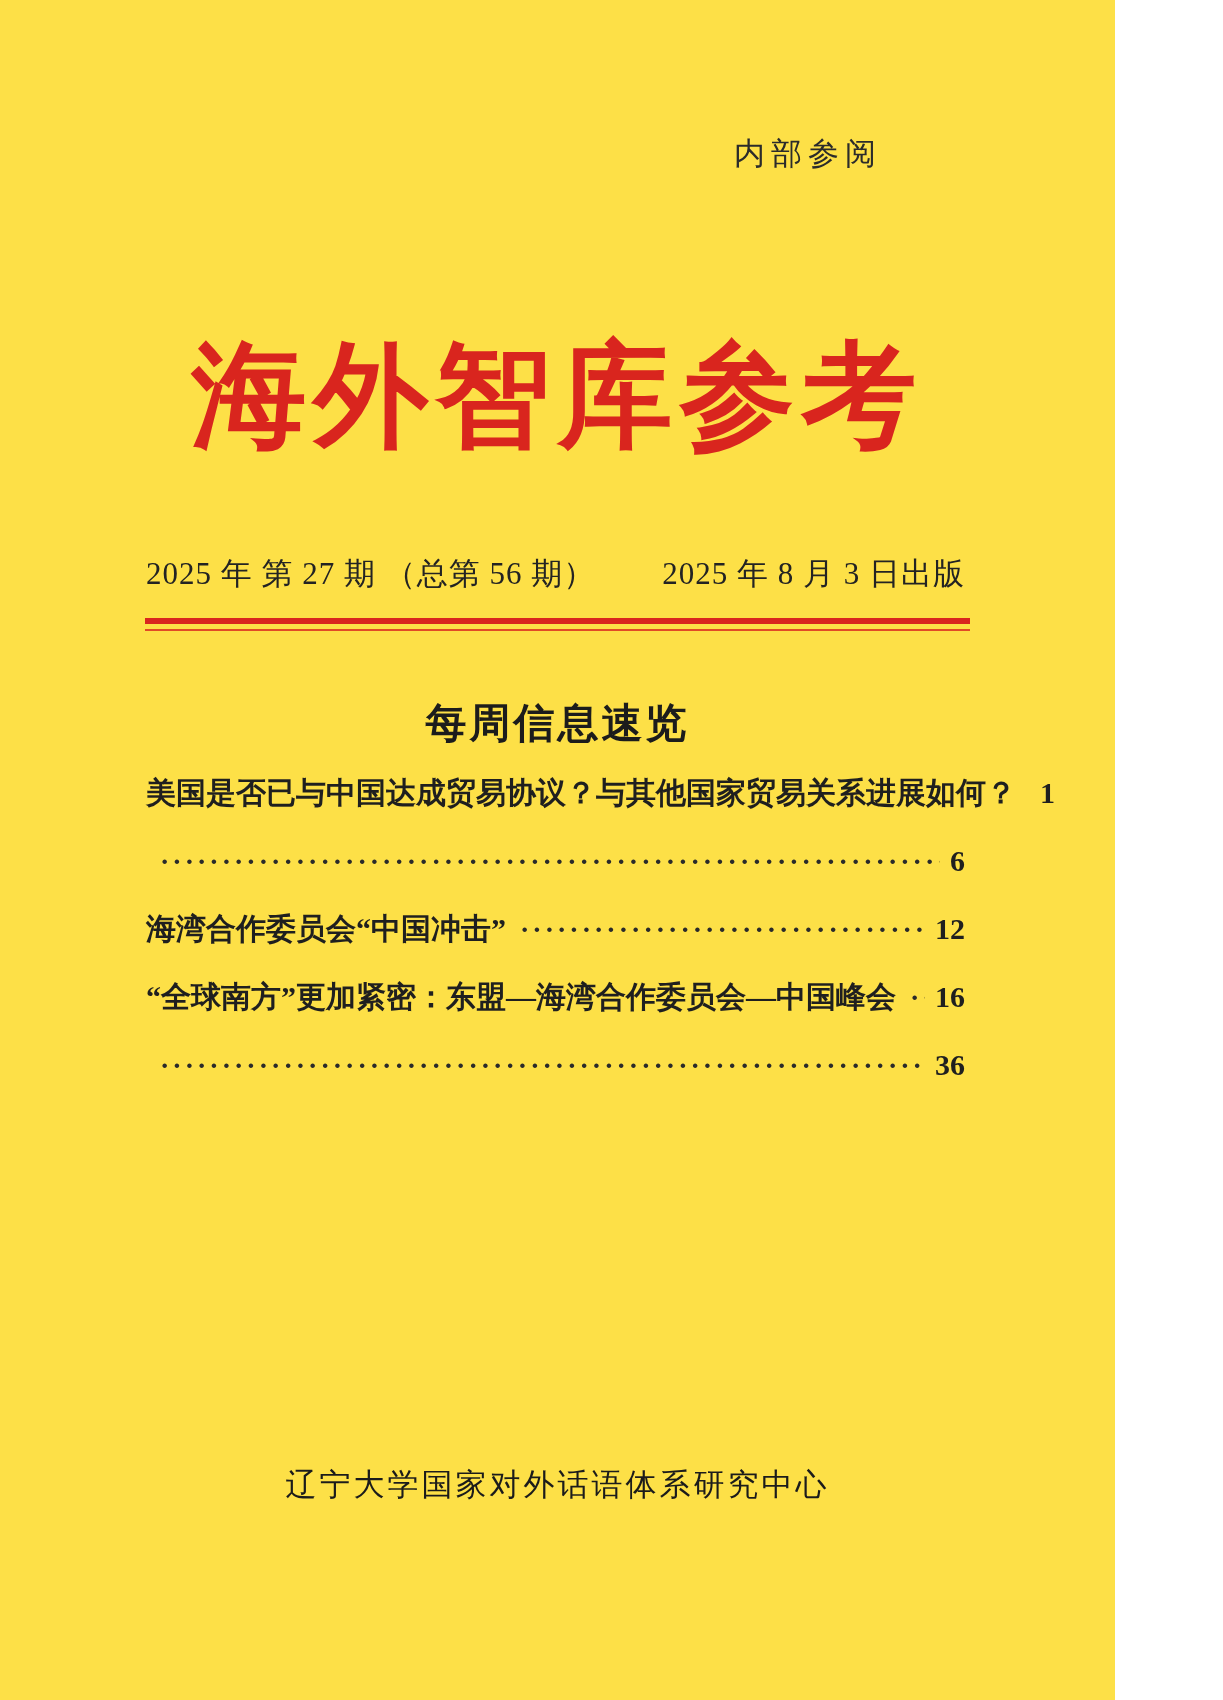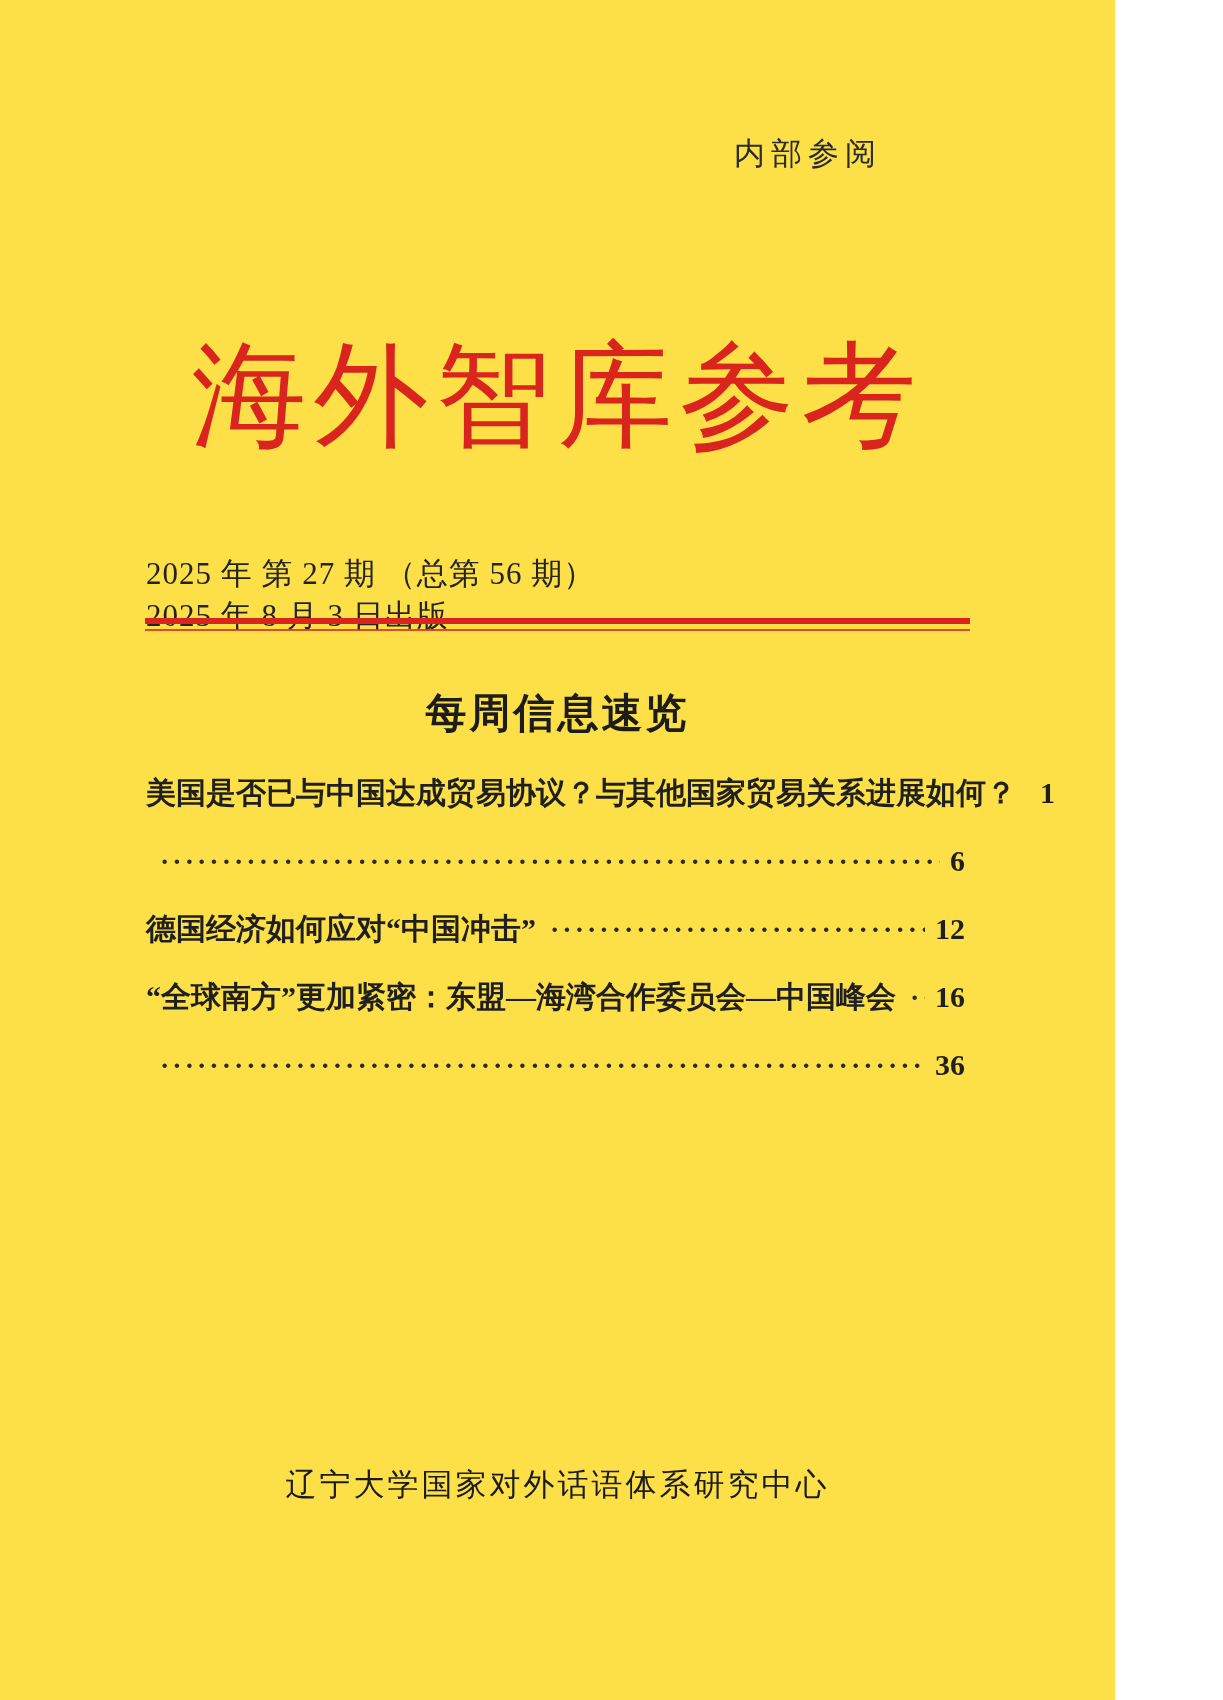--- a/index.html
+++ b/index.html
@@ -23,37 +23,36 @@
   }
   .title {
     position: absolute;
     top: 322px;
     left: 70px;
     right: 70px;
     margin: 0;
     text-align: center;
     font-size: 115px;
     line-height: 150px;
-    font-weight: 400;
+    font-weight: 700;
     letter-spacing: 7px;
     color: var(--accent, #d9251e);
     font-family: "Liberation Serif", serif;
   }
   .issue-line {
     position: absolute;
     top: 553px;
     left: 146px;
     right: 150px;
     display: flex;
     justify-content: space-between;
     align-items: baseline;
     font-size: 31px;
     color: #232323;
     letter-spacing: 1px;
-    flex-direction: column;
   }
   .rule {
     position: absolute;
     top: 618px;
     left: 145px;
     right: 145px;
   }
   .rule-thick {
     height: 6px;
     background: var(--accent, #d9251e);
@@ -62,21 +61,21 @@
     height: 2px;
     margin-top: 5px;
     background: var(--accent, #d9251e);
     opacity: 0.8;
   }
   .section-heading {
     position: absolute;
     top: 680px;
     left: 0;
     right: 0;
-    margin: 6px;
+    margin: 16px;
     text-align: center;
     font-size: 41px;
     font-weight: 700;
     letter-spacing: 3px;
     color: #1c1c1c;
     font-family: "Liberation Sans", sans-serif;
   }
   .toc {
     position: absolute;
     top: 776px;
@@ -149,21 +148,21 @@
       <span class="dots">··························································································</span>
       <span class="toc-page">1</span>
     </div>
 
     <div class="toc-row">
       <span class="dots">··························································································</span>
       <span class="toc-page">6</span>
     </div>
 
     <div class="toc-row">
-      <span class="toc-title">德国经济如何应对“中国冲击”</span>
+      <span class="toc-title">海湾合作委员会“中国冲击”</span>
       <span class="dots">··························································································</span>
       <span class="toc-page">12</span>
     </div>
 
     <div class="toc-row">
       <span class="toc-title">“全球南方”更加紧密：东盟—海湾合作委员会—中国峰会</span>
       <span class="dots">··························································································</span>
       <span class="toc-page">16</span>
     </div>
 

